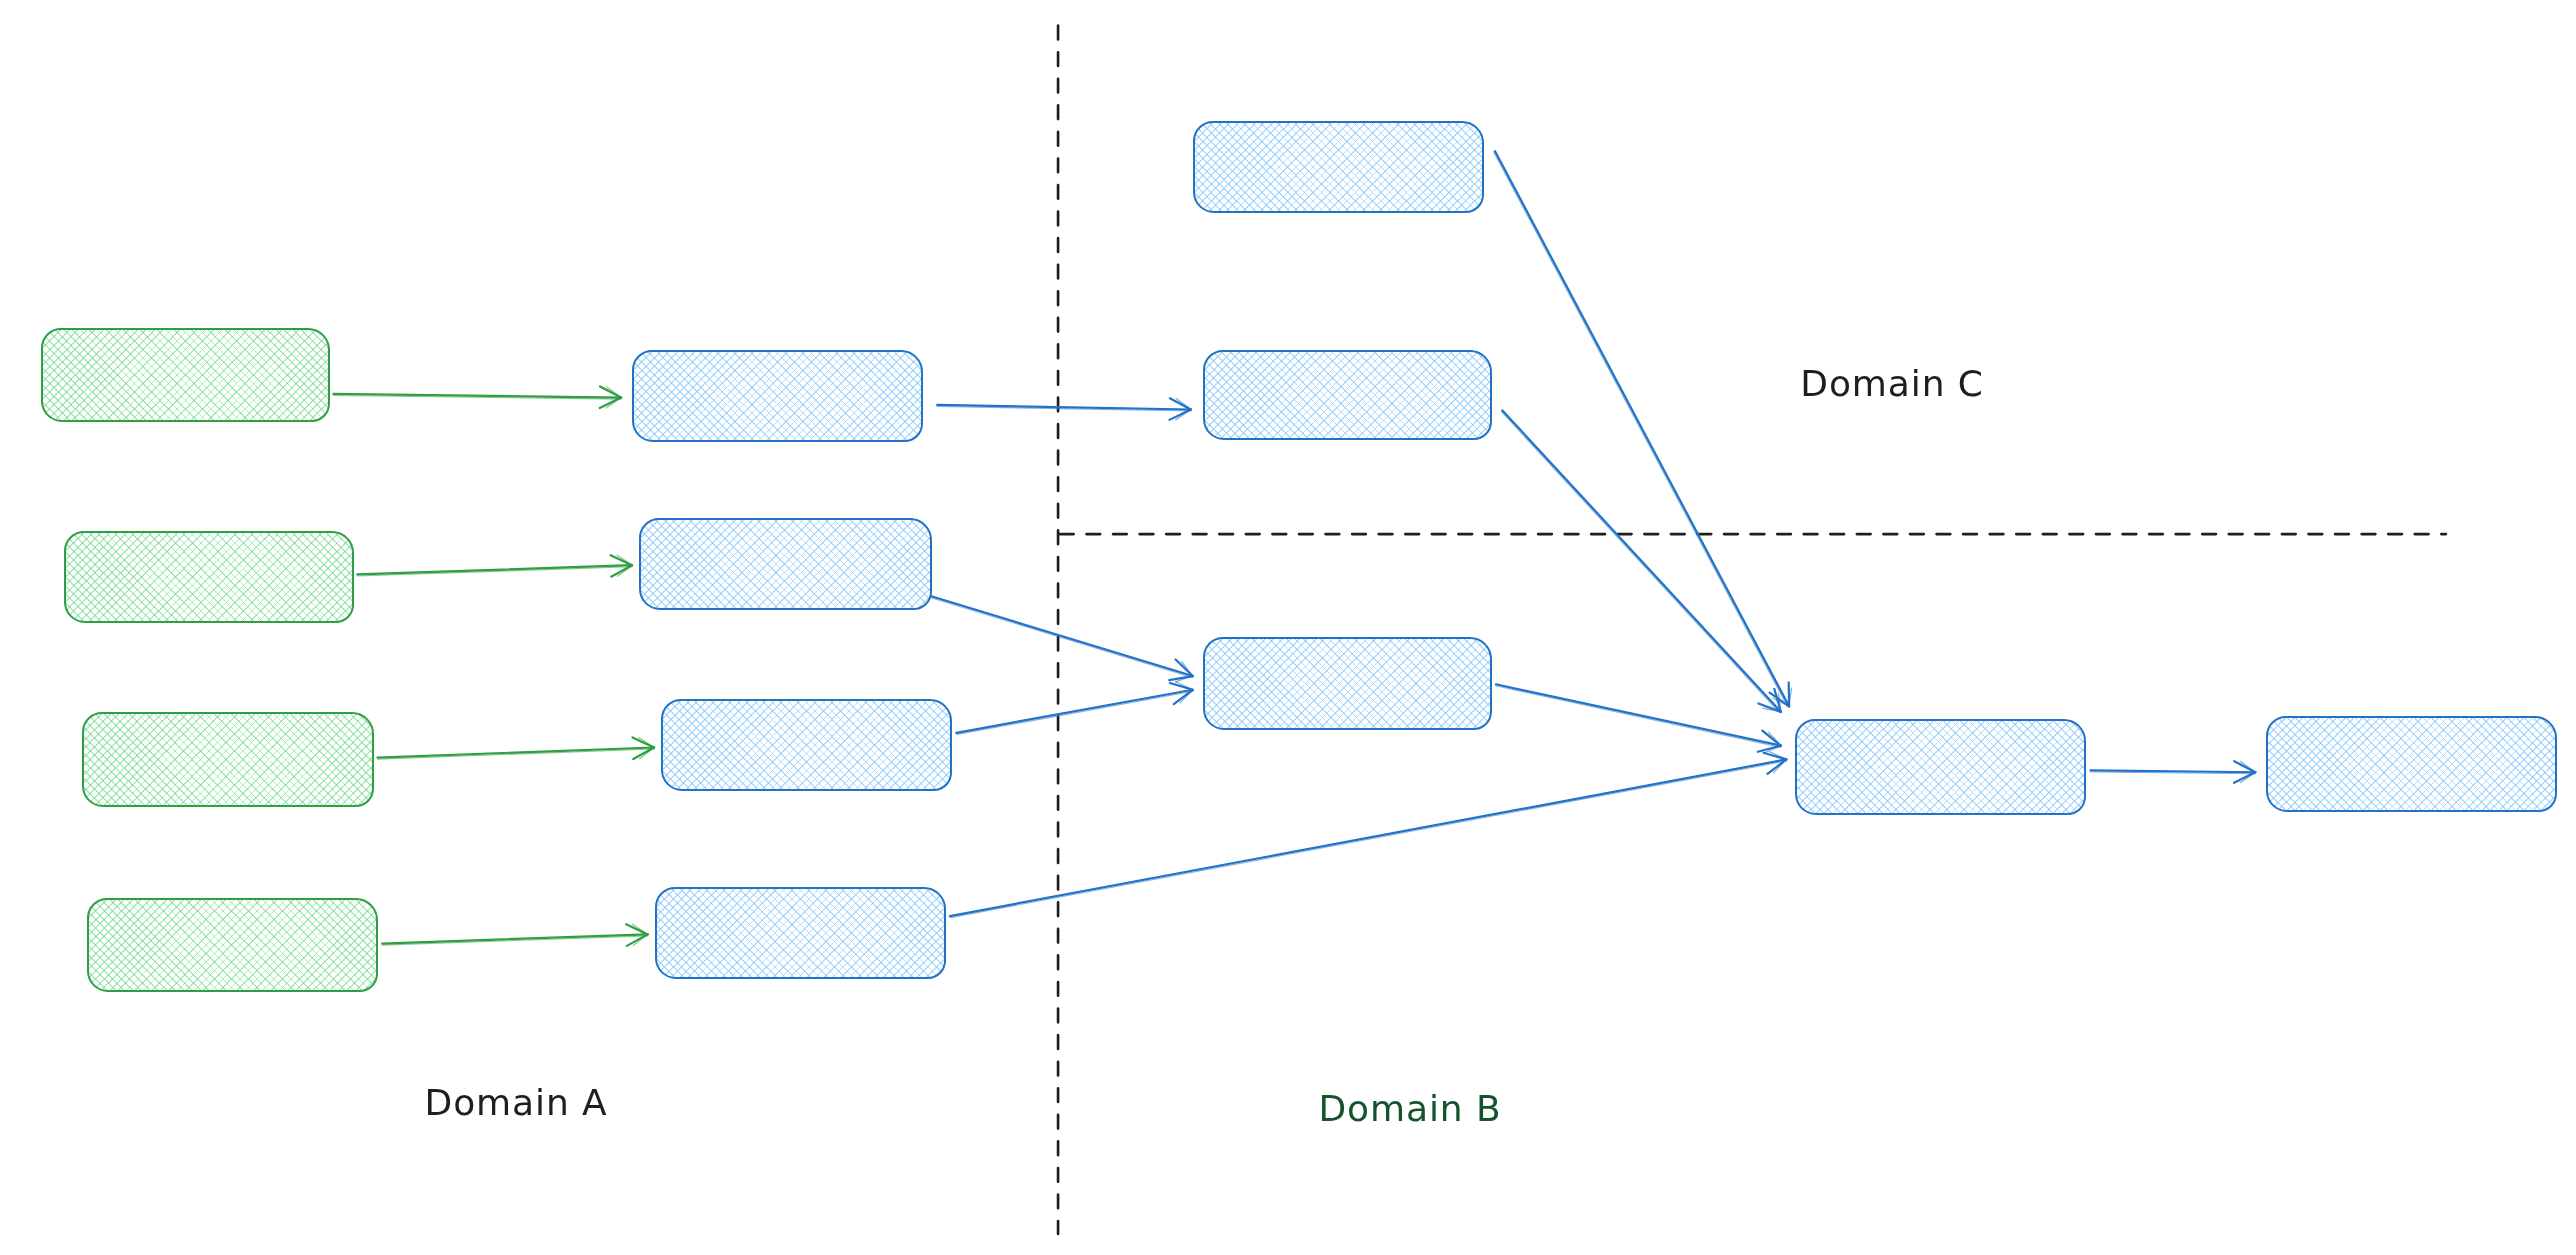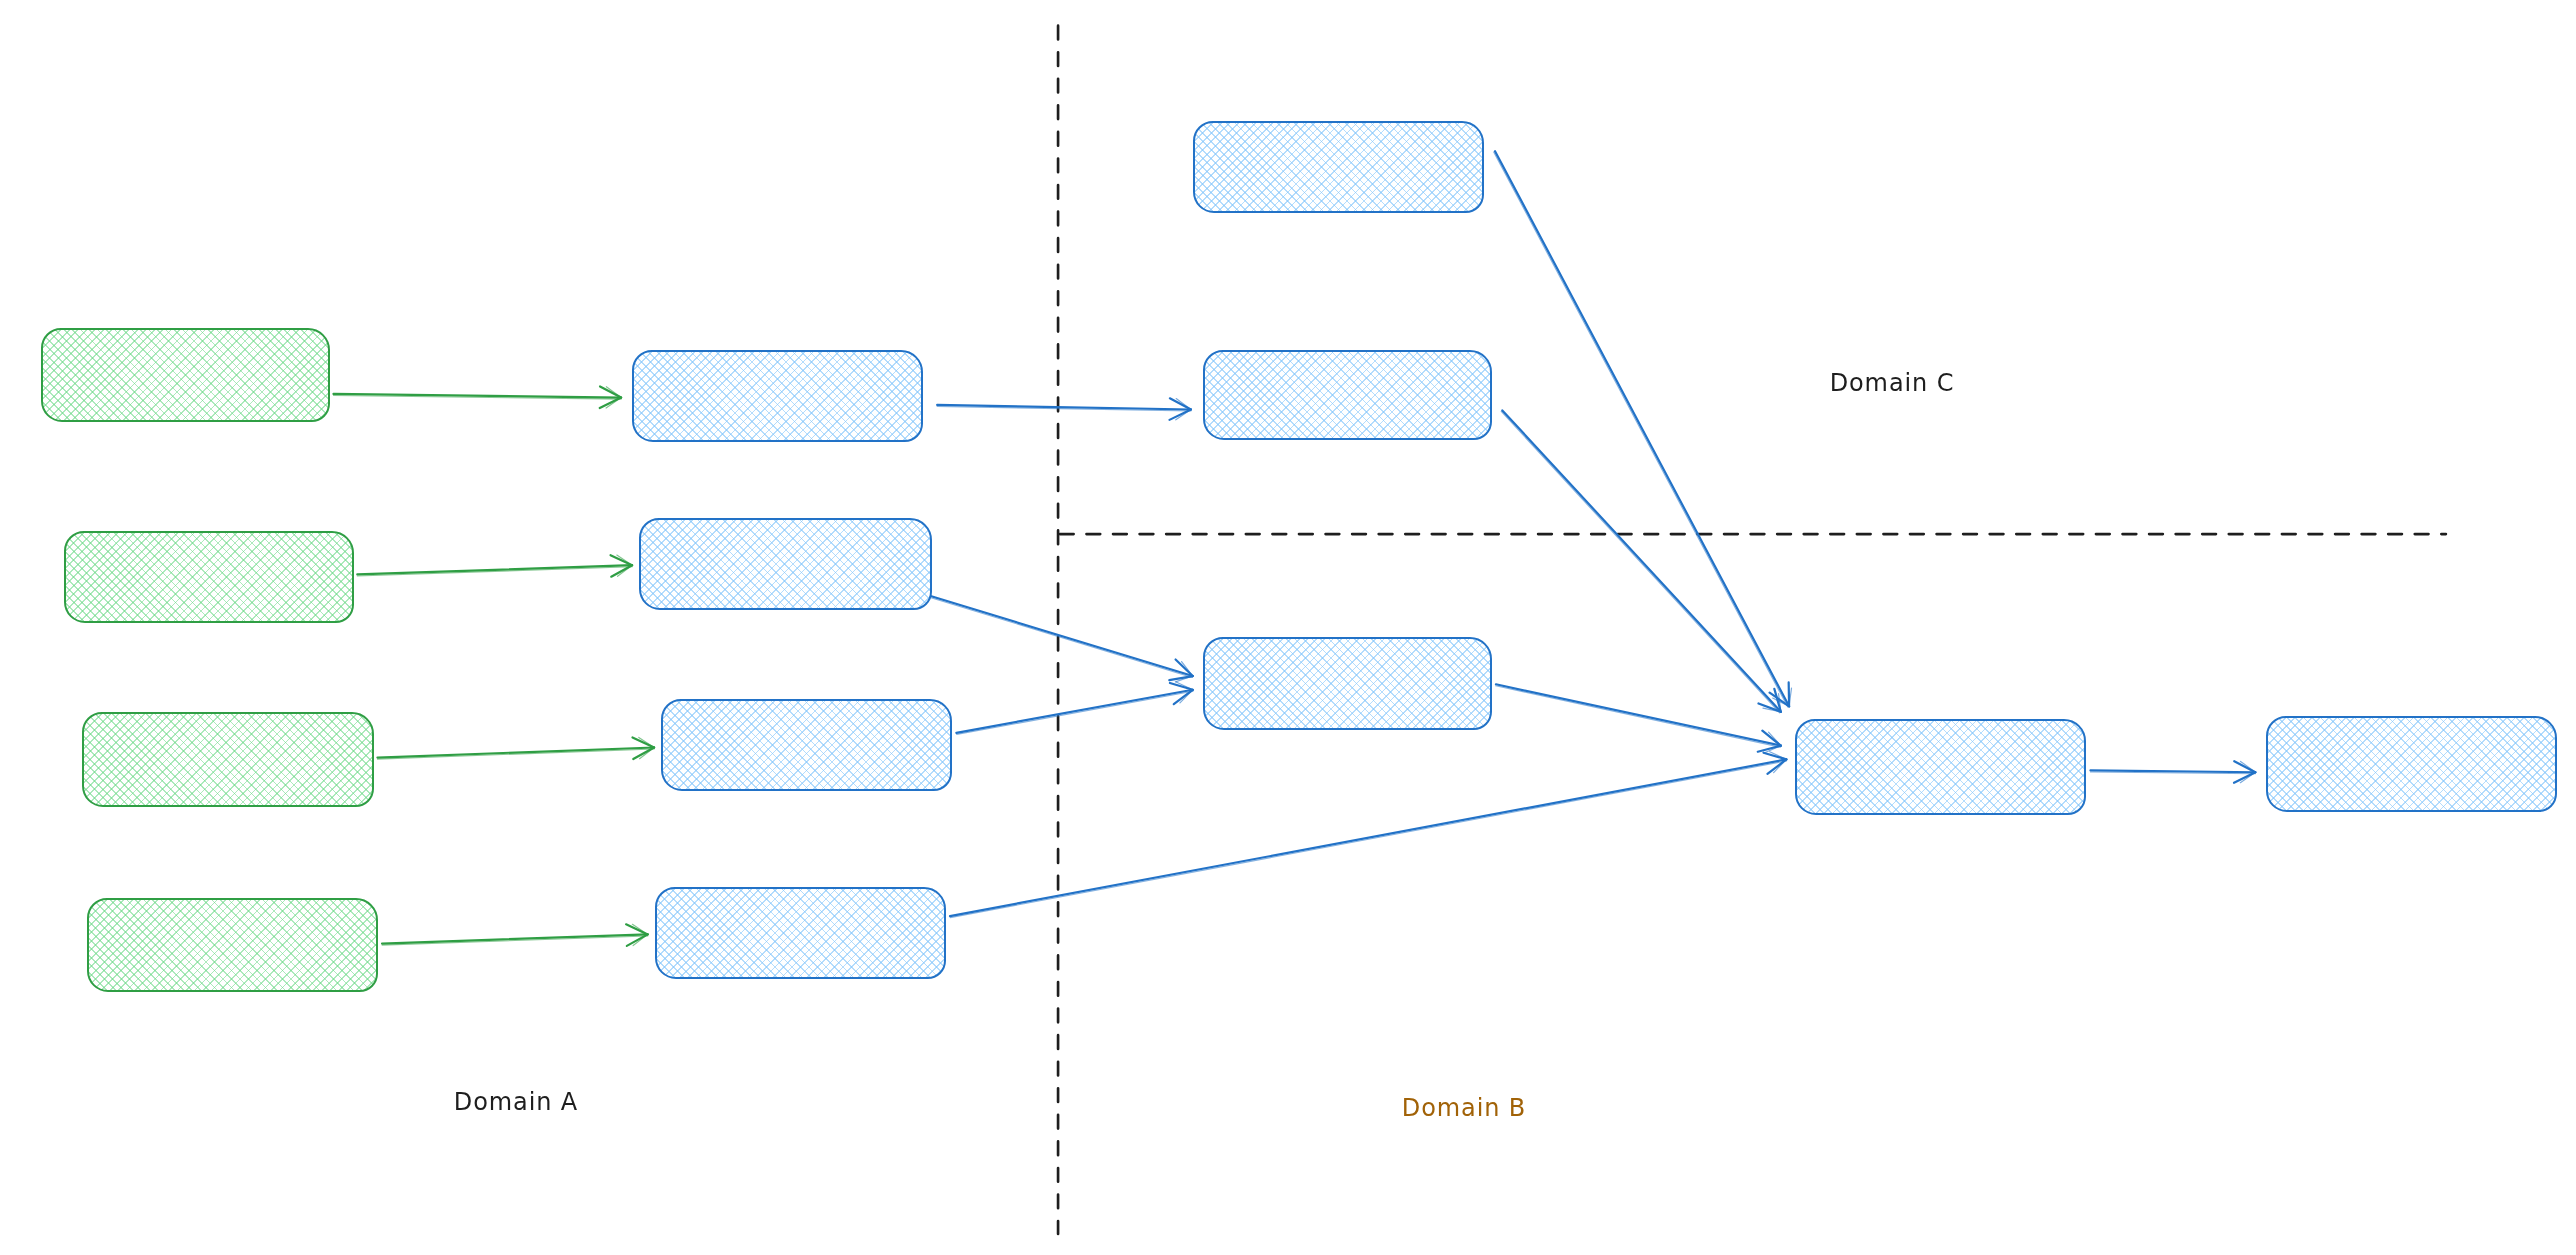--- a/index.html
+++ b/index.html
@@ -21,21 +21,21 @@
   }
   .node {
     position: absolute;
     box-sizing: border-box;
     border: 2.4px solid #000;
     border-radius: 20px 22px 18.3px 21px;
   }
   .label {
     position: absolute;
     transform: translate(-50%, -50%);
-    font-size: 24px;
+    font-size: 36px;
     letter-spacing: 0.9px;
     color: #1e1e1e;
     white-space: nowrap;
     font-family: "DejaVu Sans", "Liberation Sans", sans-serif;
   }
 </style>
 </head>
 <body style="width: 2576px; height: 1255px;">
 
 <div id="canvas" style="width: 2576px; height: 1255px; background: rgb(255, 255, 255);">
@@ -146,16 +146,16 @@
     <div class="node" style="left: 632px; top: 350px; width: 291px; height: 92px; border-color: rgb(34, 114, 199); background: repeating-linear-gradient(45deg, rgba(130, 197, 251, 0.6) 0px, rgba(130, 197, 251, 0.6) 1.2px, transparent 1.2px, transparent 6px), repeating-linear-gradient(135deg, rgba(130, 197, 251, 0.6) 0px, rgba(130, 197, 251, 0.6) 1.2px, transparent 1.2px, transparent 6px), rgb(255, 255, 255);"></div>
     <div class="node" style="left: 639px; top: 518px; width: 293px; height: 92px; border-color: rgb(34, 114, 199); background: repeating-linear-gradient(45deg, rgba(130, 197, 251, 0.6) 0px, rgba(130, 197, 251, 0.6) 1.2px, transparent 1.2px, transparent 6px), repeating-linear-gradient(135deg, rgba(130, 197, 251, 0.6) 0px, rgba(130, 197, 251, 0.6) 1.2px, transparent 1.2px, transparent 6px), rgb(255, 255, 255);"></div>
     <div class="node" style="left: 661px; top: 699px; width: 291px; height: 92px; border-color: rgb(34, 114, 199); background: repeating-linear-gradient(45deg, rgba(130, 197, 251, 0.6) 0px, rgba(130, 197, 251, 0.6) 1.2px, transparent 1.2px, transparent 6px), repeating-linear-gradient(135deg, rgba(130, 197, 251, 0.6) 0px, rgba(130, 197, 251, 0.6) 1.2px, transparent 1.2px, transparent 6px), rgb(255, 255, 255);"></div>
     <div class="node" style="left: 655px; top: 887px; width: 291px; height: 92px; border-color: rgb(34, 114, 199); background: repeating-linear-gradient(45deg, rgba(130, 197, 251, 0.6) 0px, rgba(130, 197, 251, 0.6) 1.2px, transparent 1.2px, transparent 6px), repeating-linear-gradient(135deg, rgba(130, 197, 251, 0.6) 0px, rgba(130, 197, 251, 0.6) 1.2px, transparent 1.2px, transparent 6px), rgb(255, 255, 255);"></div>
     <div class="node" style="left: 1193px; top: 121px; width: 291px; height: 92px; border-color: rgb(34, 114, 199); background: repeating-linear-gradient(45deg, rgba(130, 197, 251, 0.6) 0px, rgba(130, 197, 251, 0.6) 1.2px, transparent 1.2px, transparent 6px), repeating-linear-gradient(135deg, rgba(130, 197, 251, 0.6) 0px, rgba(130, 197, 251, 0.6) 1.2px, transparent 1.2px, transparent 6px), rgb(255, 255, 255);"></div>
     <div class="node" style="left: 1203px; top: 350px; width: 289px; height: 90px; border-color: rgb(34, 114, 199); background: repeating-linear-gradient(45deg, rgba(130, 197, 251, 0.6) 0px, rgba(130, 197, 251, 0.6) 1.2px, transparent 1.2px, transparent 6px), repeating-linear-gradient(135deg, rgba(130, 197, 251, 0.6) 0px, rgba(130, 197, 251, 0.6) 1.2px, transparent 1.2px, transparent 6px), rgb(255, 255, 255);"></div>
     <div class="node" style="left: 1203px; top: 637px; width: 289px; height: 93px; border-color: rgb(34, 114, 199); background: repeating-linear-gradient(45deg, rgba(130, 197, 251, 0.6) 0px, rgba(130, 197, 251, 0.6) 1.2px, transparent 1.2px, transparent 6px), repeating-linear-gradient(135deg, rgba(130, 197, 251, 0.6) 0px, rgba(130, 197, 251, 0.6) 1.2px, transparent 1.2px, transparent 6px), rgb(255, 255, 255);"></div>
     <div class="node" style="left: 1795px; top: 719px; width: 291px; height: 96px; border-color: rgb(34, 114, 199); background: repeating-linear-gradient(45deg, rgba(130, 197, 251, 0.6) 0px, rgba(130, 197, 251, 0.6) 1.2px, transparent 1.2px, transparent 6px), repeating-linear-gradient(135deg, rgba(130, 197, 251, 0.6) 0px, rgba(130, 197, 251, 0.6) 1.2px, transparent 1.2px, transparent 6px), rgb(255, 255, 255);"></div>
     <div class="node" style="left: 2266px; top: 716px; width: 291px; height: 96px; border-color: rgb(34, 114, 199); background: repeating-linear-gradient(45deg, rgba(130, 197, 251, 0.6) 0px, rgba(130, 197, 251, 0.6) 1.2px, transparent 1.2px, transparent 6px), repeating-linear-gradient(135deg, rgba(130, 197, 251, 0.6) 0px, rgba(130, 197, 251, 0.6) 1.2px, transparent 1.2px, transparent 6px), rgb(255, 255, 255);"></div>
     <div class="label" style="left: 516px; top: 1102px; color: rgb(30, 30, 30);">Domain A</div>
-    <div class="label" style="left: 1464px; top: 1108px; color: #a16207;">Domain B</div>
+    <div class="label" style="left: 1410px; top: 1108px; color: #14532d;">Domain B</div>
     <div class="label" style="left: 1892px; top: 383px; color: rgb(30, 30, 30);">Domain C</div>
   </div>
 
 
 </body></html>

